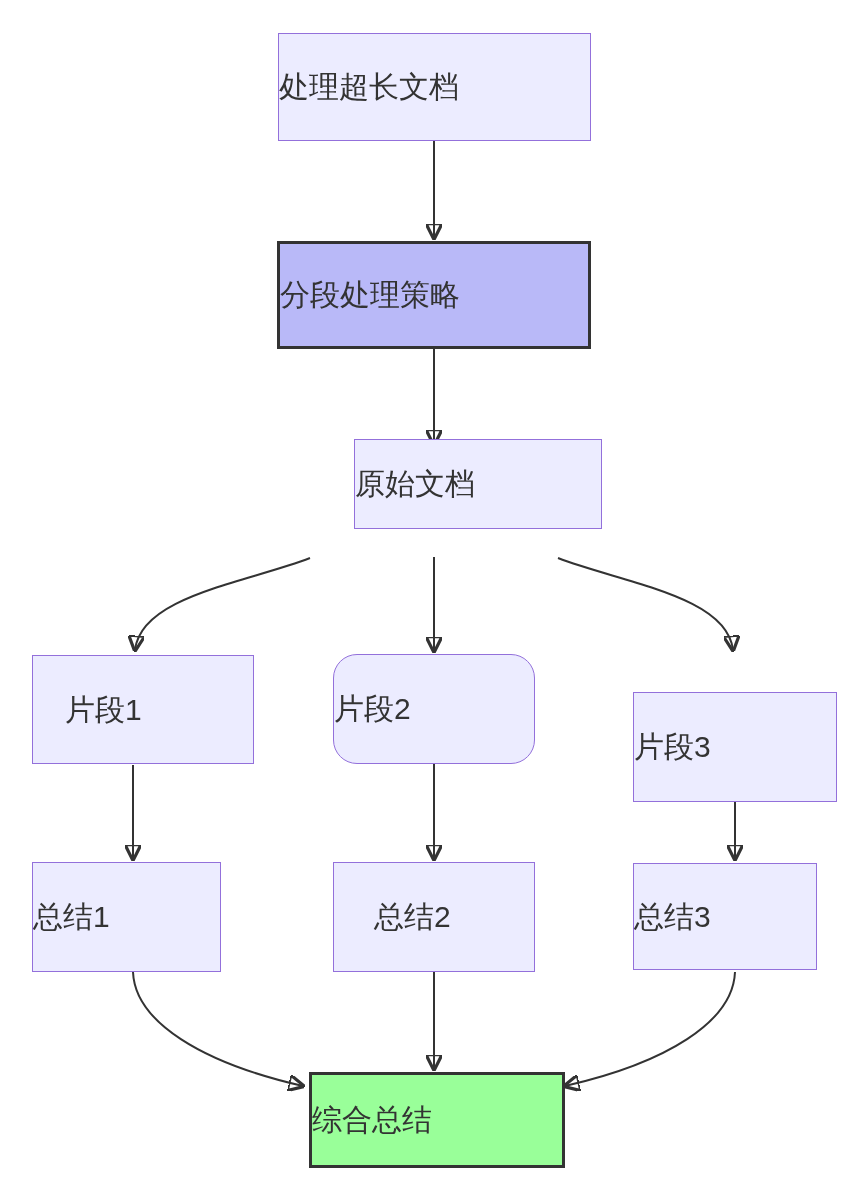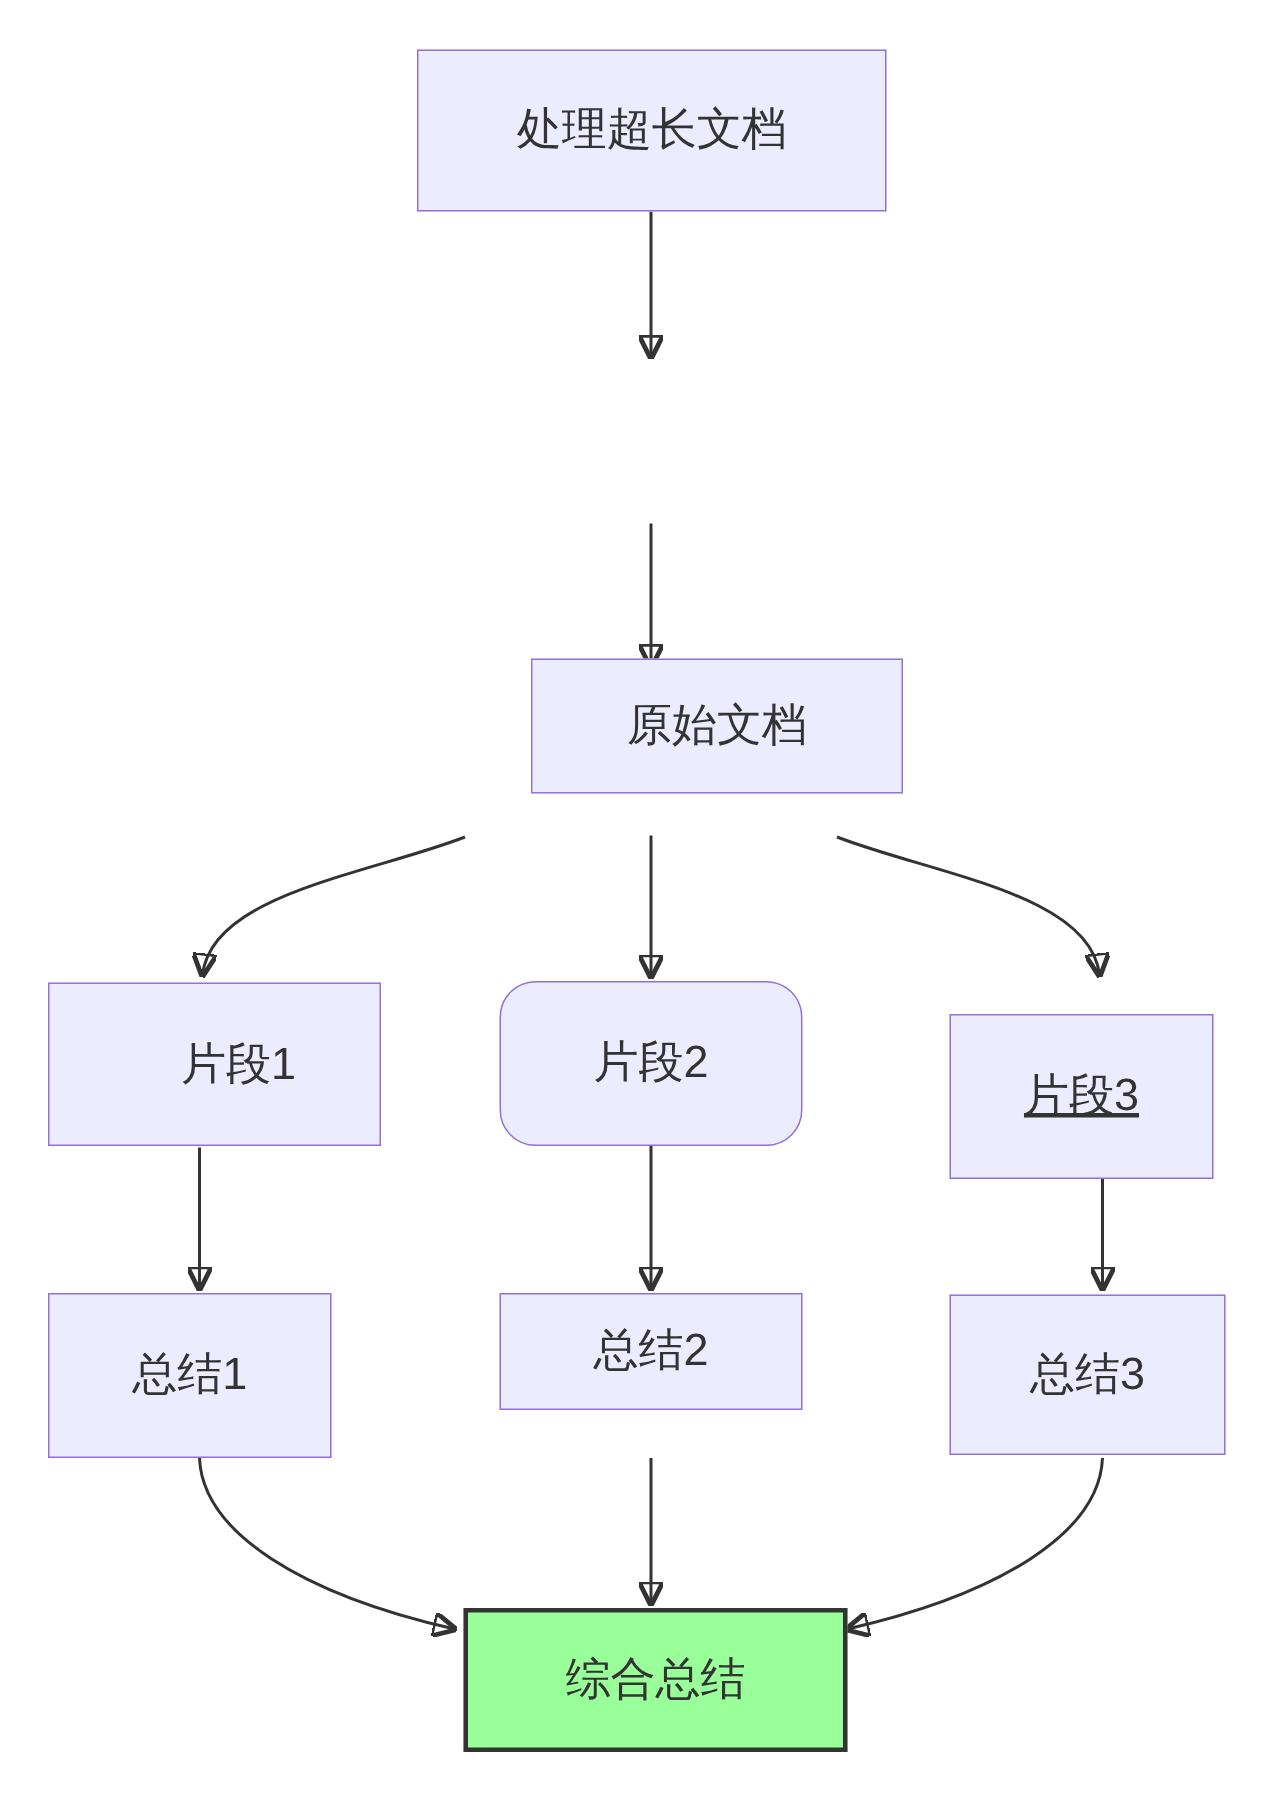--- a/index.html
+++ b/index.html
@@ -32,21 +32,21 @@
   }
   .edges-layer path {
     fill: none;
     stroke: var(--edge-color);
     stroke-width: 2px;
   }
   .node {
     position: absolute;
     display: flex;
     align-items: center;
-    justify-content: center;
+    justify-content: flex-start;
     font-size: 30px;
     line-height: 1.2;
     color: var(--text-color);
     text-align: center;
     white-space: nowrap;
   }
   .node--default {
     background: var(--node-fill);
     border: 1.5px solid var(--node-border);
   }
@@ -80,42 +80,45 @@
     <path marker-end="url(#arrowhead)" d="M735 764 L735 859"></path>
     <path marker-end="url(#arrowhead)" d="M133 972 C 135 1022, 202 1063, 303 1086"></path>
     <path marker-end="url(#arrowhead)" d="M434 972 L434 1069"></path>
     <path marker-end="url(#arrowhead)" d="M735 972 C 733 1022, 666 1063, 565 1086"></path>
   </svg>
 
   <div class="node node--default" style="left:278px; top:33px; width:313px; height:108px;">
     <span>处理超长文档</span>
   </div>
 
+  <div class="node node--highlight" style="left:277px; top:241px; width:314px; height:108px;">
+    <span>分段处理策略</span>
+  </div>
 
   <div class="node node--default" style="left:310px; top:439px; width:248px; height:90px;margin-left:44px;">
     <span>原始文档</span>
   </div>
 
   <div class="node node--default" style="left:32px; top:655px; width:222px; height:109px;padding-left:32px;">
     <span>片段1</span>
   </div>
 
   <div class="node node--default" style="left:333px; top:654px; width:202px; height:110px;border-radius:24px;">
     <span>片段2</span>
   </div>
 
-  <div class="node node--default" style="left:633px; top:676px; width:176px; height:110px;text-decoration:underline;">
+  <div class="node node--default" style="left:633px; top:692px; width:204px; height:110px;">
     <span>片段3</span>
   </div>
 
   <div class="node node--default" style="left:32px; top:862px; width:189px; height:110px;">
     <span>总结1</span>
   </div>
 
-  <div class="node node--default" style="left:333px; top:862px; width:202px; height:78px;">
+  <div class="node node--default" style="left:333px; top:862px; width:202px; height:110px;padding-left:40px;">
     <span>总结2</span>
   </div>
 
   <div class="node node--default" style="left:633px; top:863px; width:184px; height:107px;">
     <span>总结3</span>
   </div>
 
   <div class="node node--success" style="left:309px; top:1072px; width:256px; height:96px;">
     <span>综合总结</span>
   </div>

